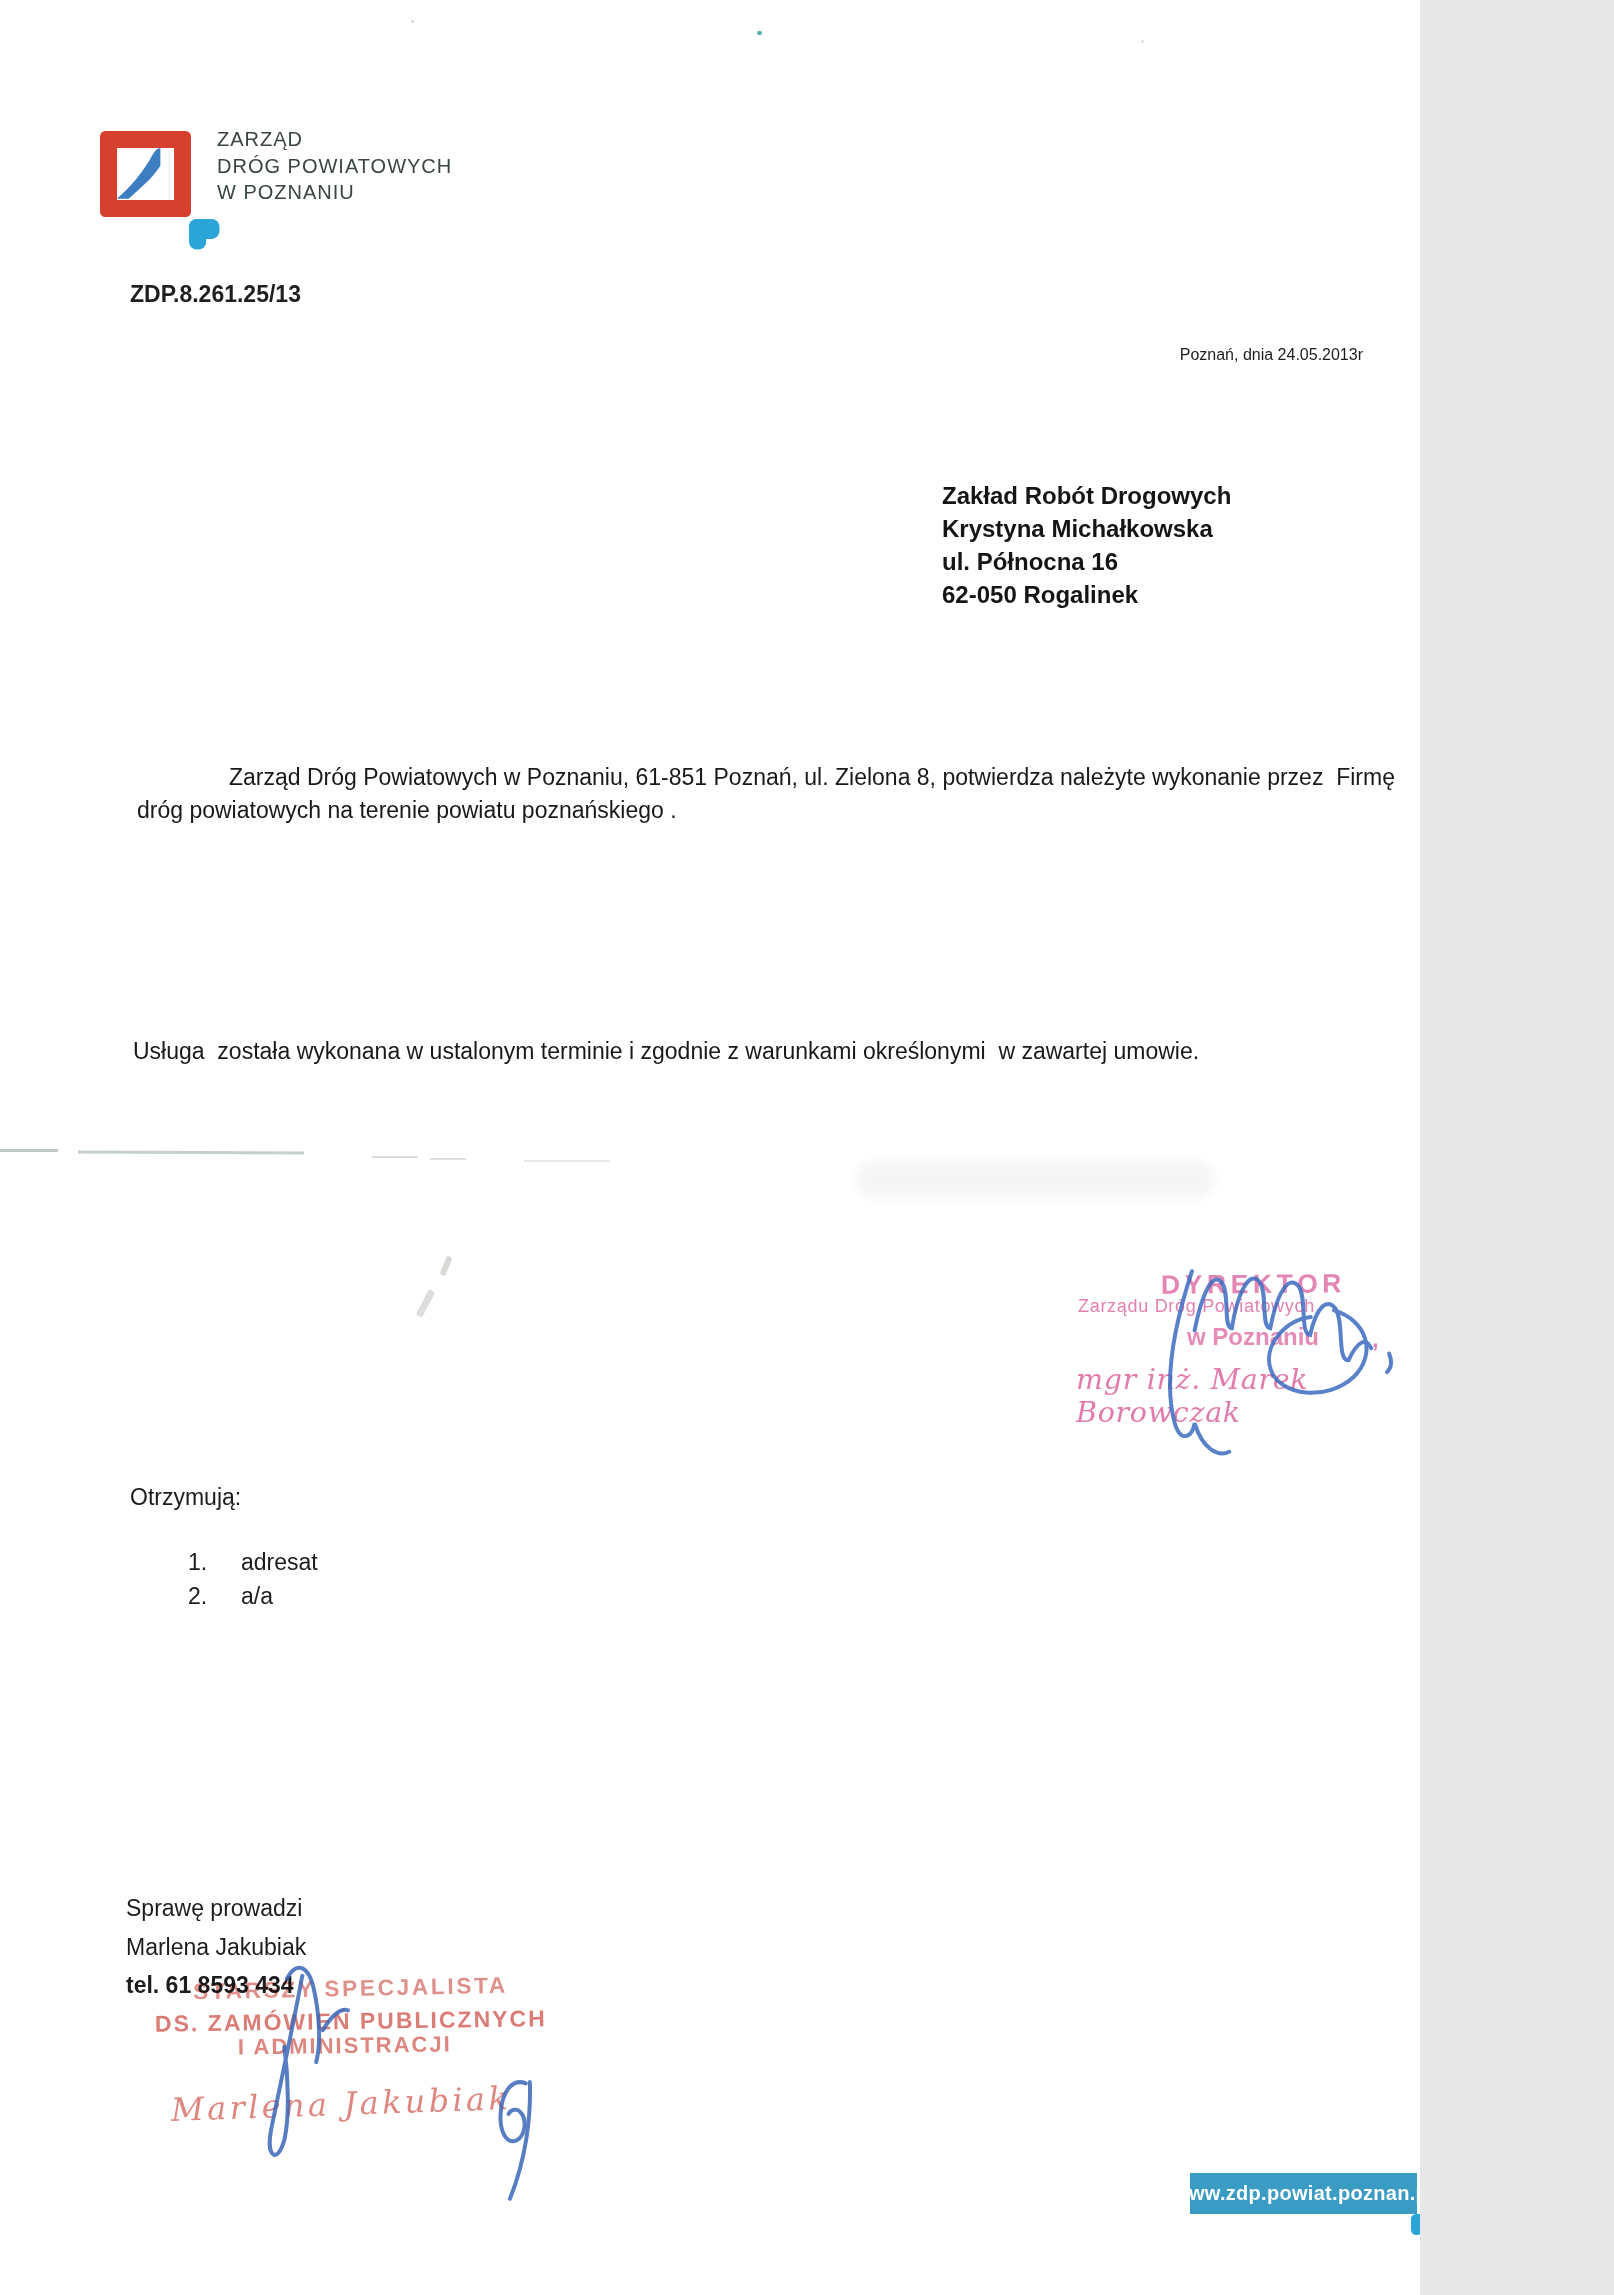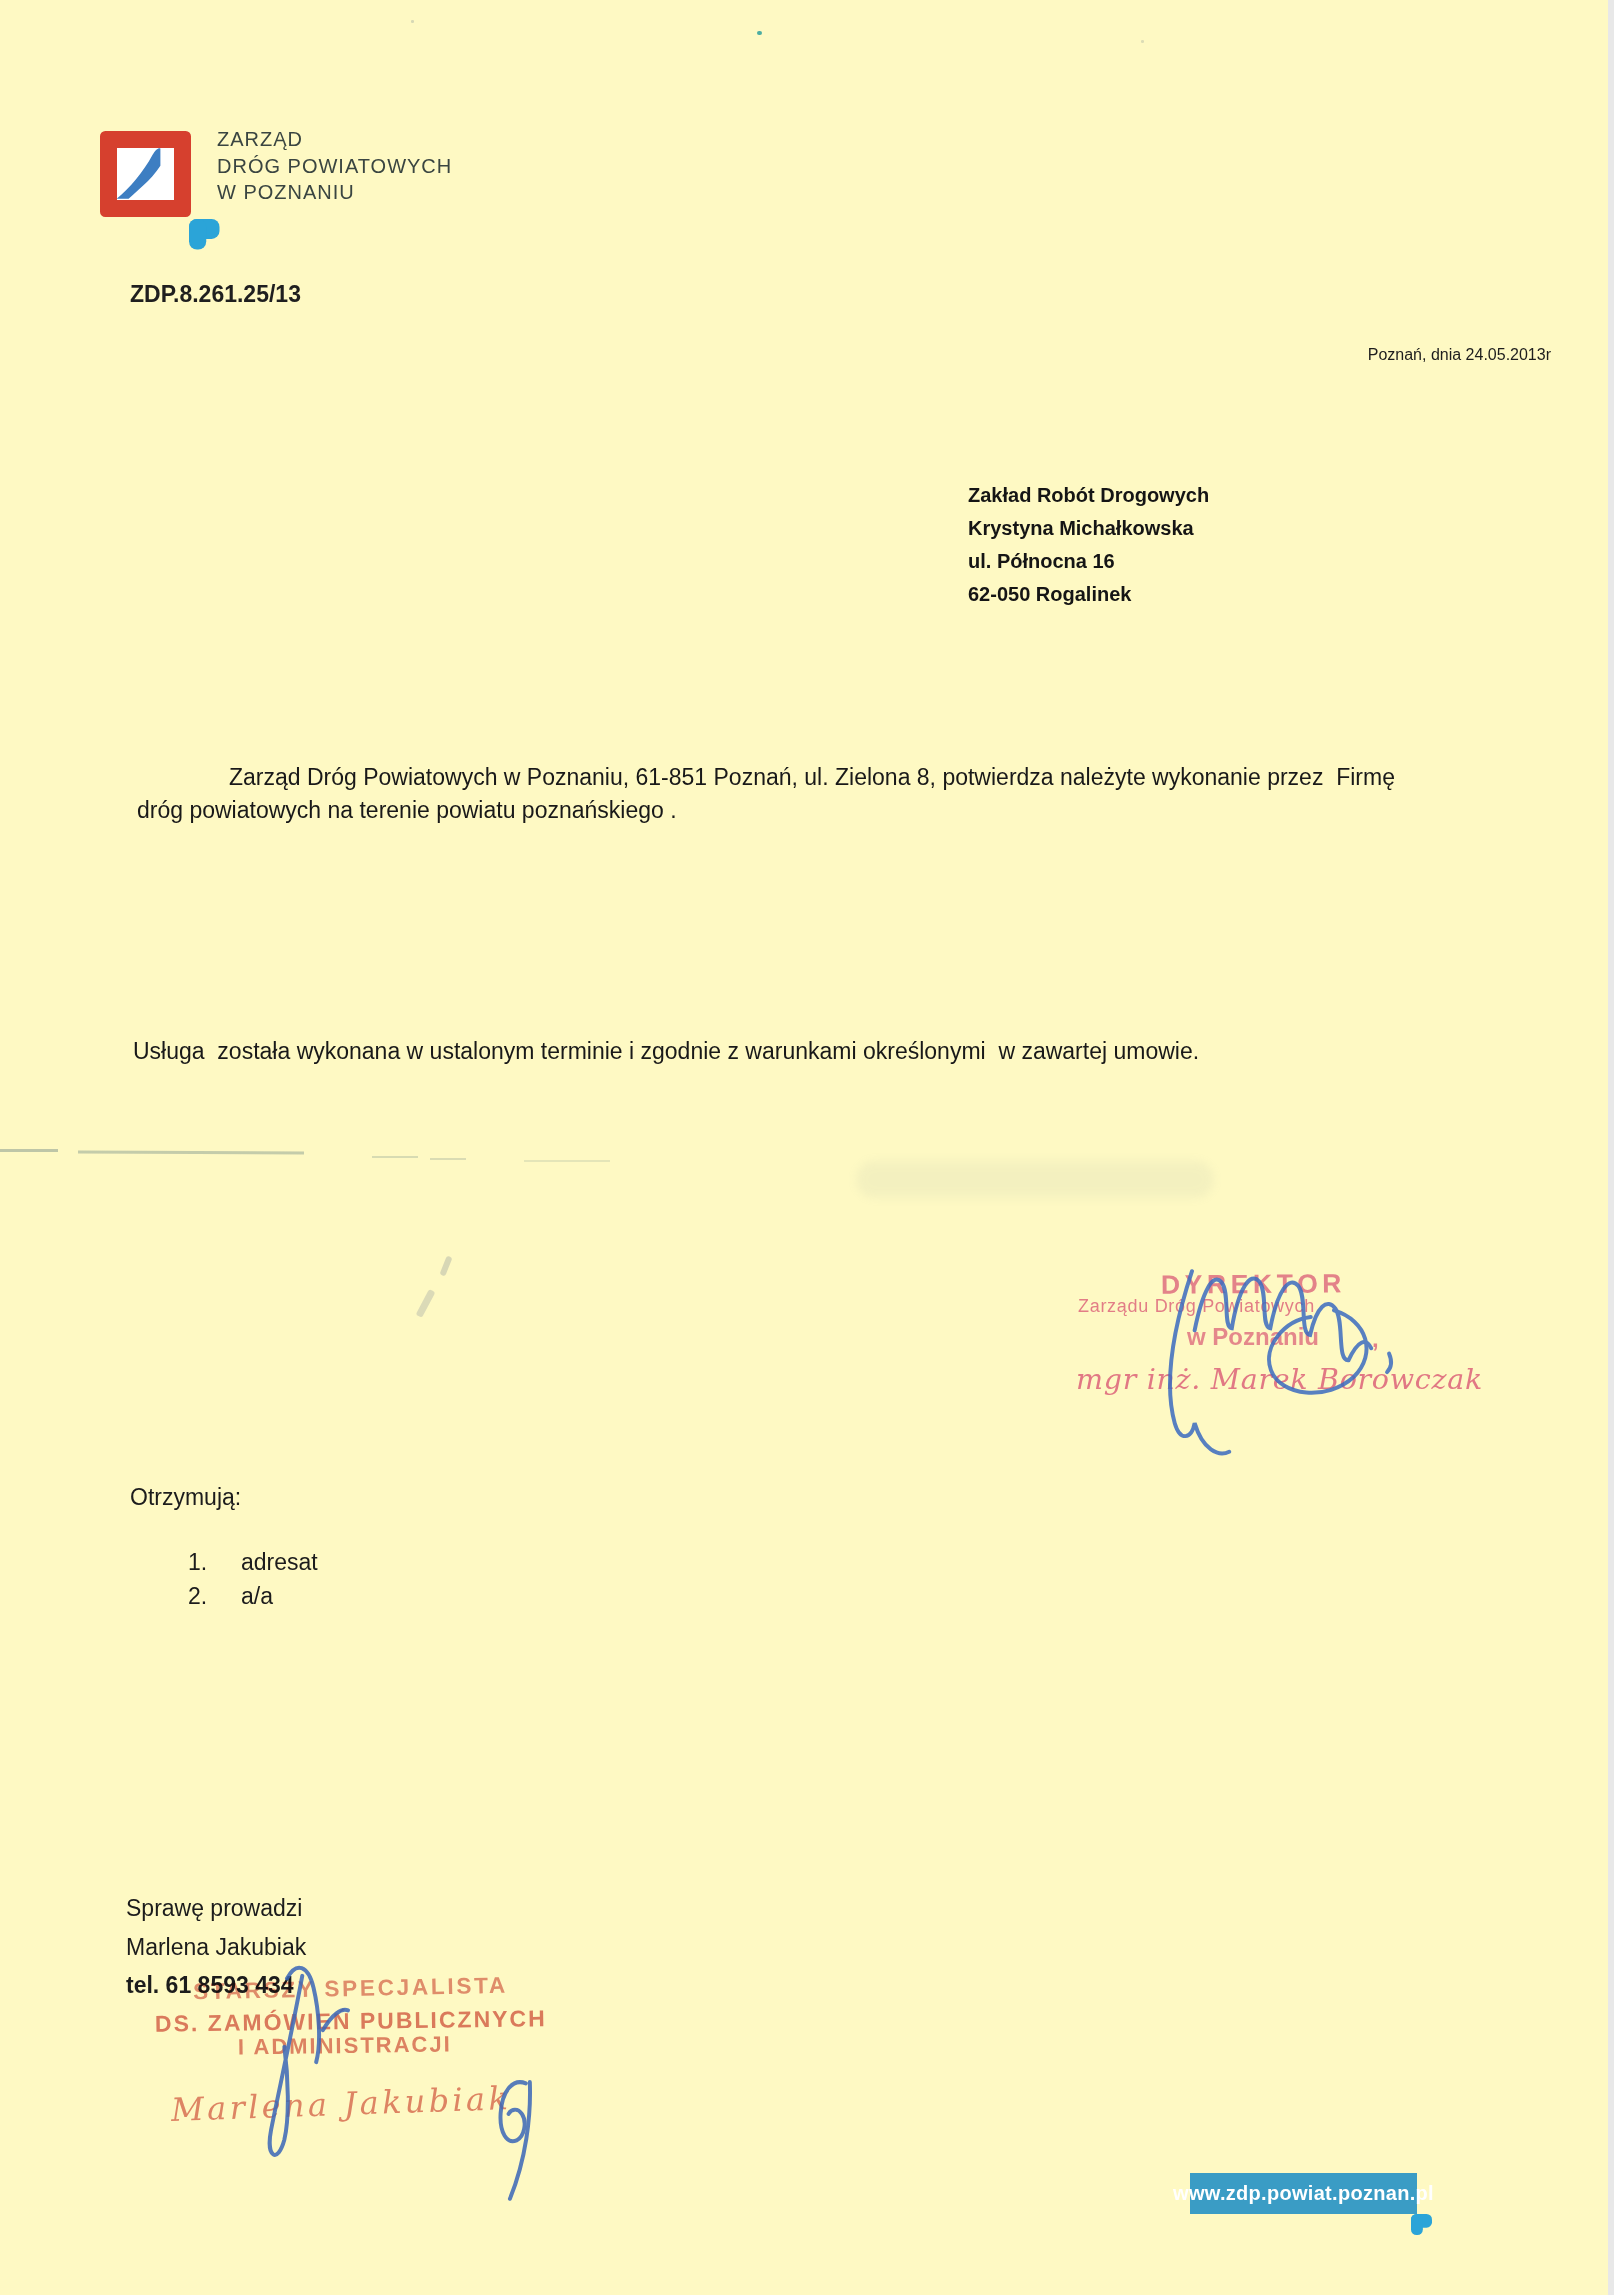--- a/index.html
+++ b/index.html
@@ -1,30 +1,30 @@
 <!DOCTYPE html>
 <html style="font-size:10.6px"><head>
 <meta charset="utf-8">
 <style>
   html,body{margin:0;padding:0;background:#e8e8e8;}
-  .page{position:relative;width:1608px;height:2295px;background:#fef9c3;overflow:hidden;
+  .page{position:relative;width:1420px;height:2295px;background:#ffffff;overflow:hidden;
         font-family:"Liberation Sans",sans-serif;color:#1c1c1c;}
   .abs{position:absolute;}
   .t{white-space:pre-wrap;}
 
   
   .logo-square{left:100px;top:131px;width:57px;height:52px;border:17px solid #d6402e;border-radius:5.3px;background:#fff;}
   .logo-sail{left:114px;top:147px;}
   .logo-flag{left:189px;top:219px;}
   .logo-text{left:217px;top:126px;font-size:20px;line-height:26.5px;letter-spacing:1px;color:#3a4541;font-weight:400;}
 
   .ref{left:130px;top:281px;font-size:23px;font-weight:700;color:#1f1f1f;}
   .date{right:57px;top:346px;font-size:16px;color:#1d1d1d;}
 
-  .recipient{left:968px;top:479px;font-size:20px;line-height:33px;font-weight:700;color:#151515;}
+  .recipient{left:942px;top:479px;font-size:24px;line-height:33px;font-weight:700;color:#151515;}
 
   .body-par{font-size:23px;line-height:33px;color:#191919;margin-top:18px;}
   .p1{left:137px;top:743px;width:1433px;}
   .p1 .indent{padding-left:92px;}
   .p2{left:133px;top:884px;width:1394px;line-height:35px;}
   .p3{left:133px;top:1017px;width:1427px;}
   .bold{font-weight:700;}
 
   
   .scanline{background:#7e948c;}

